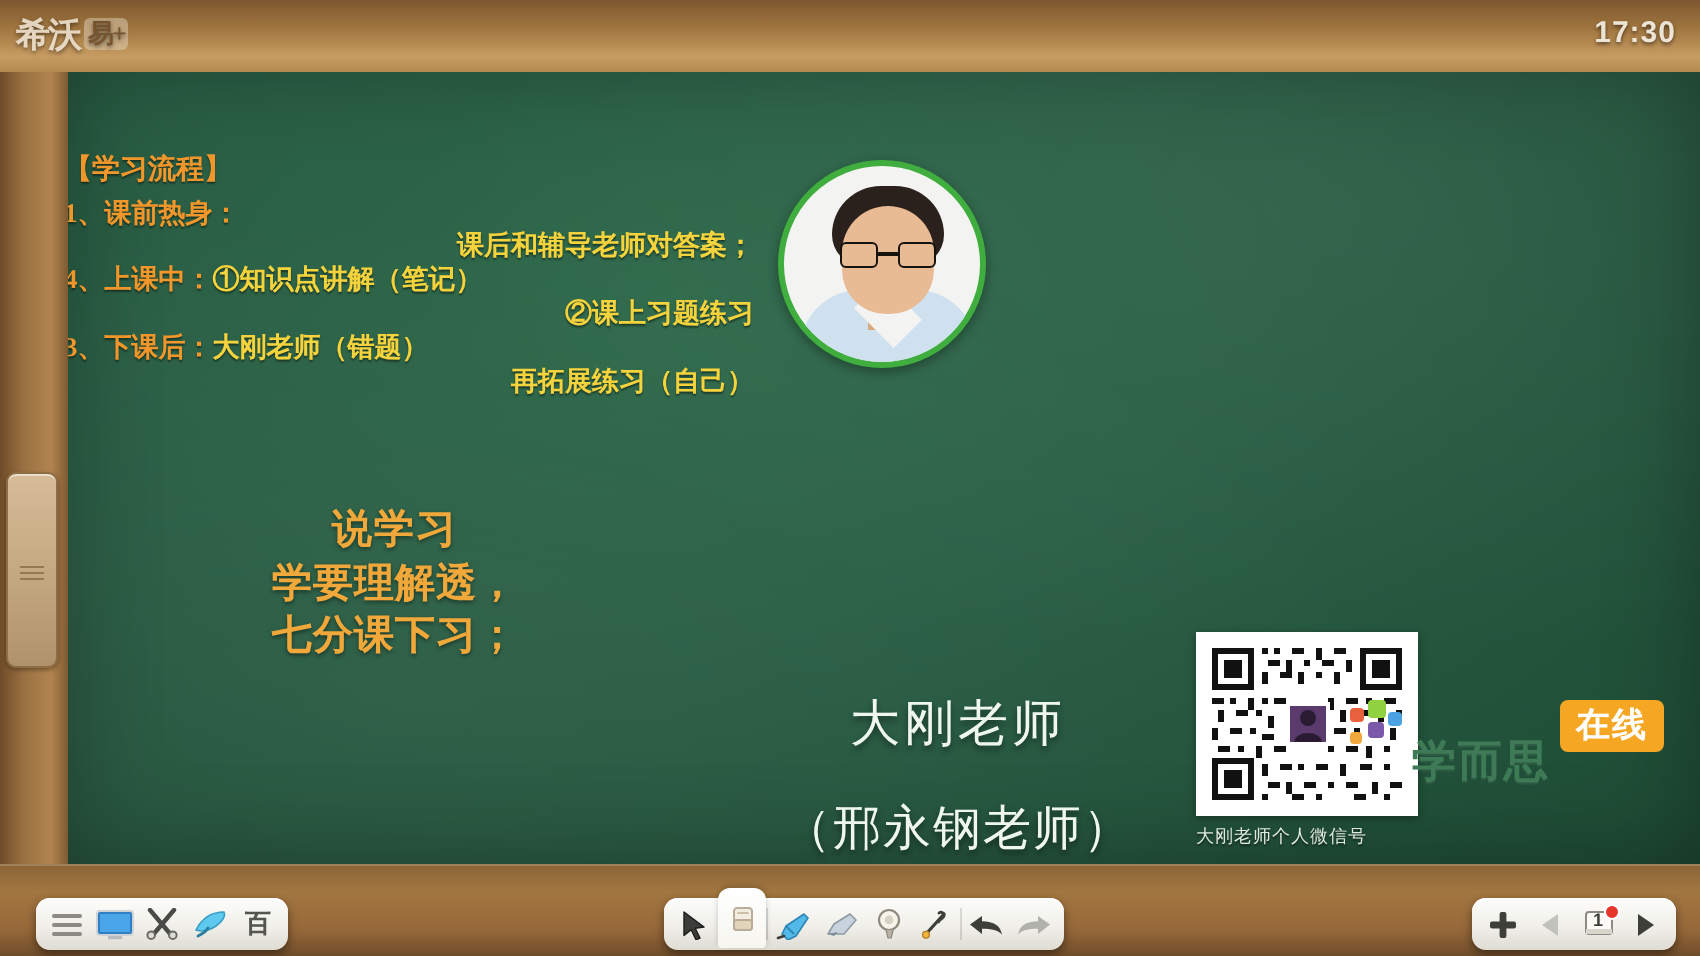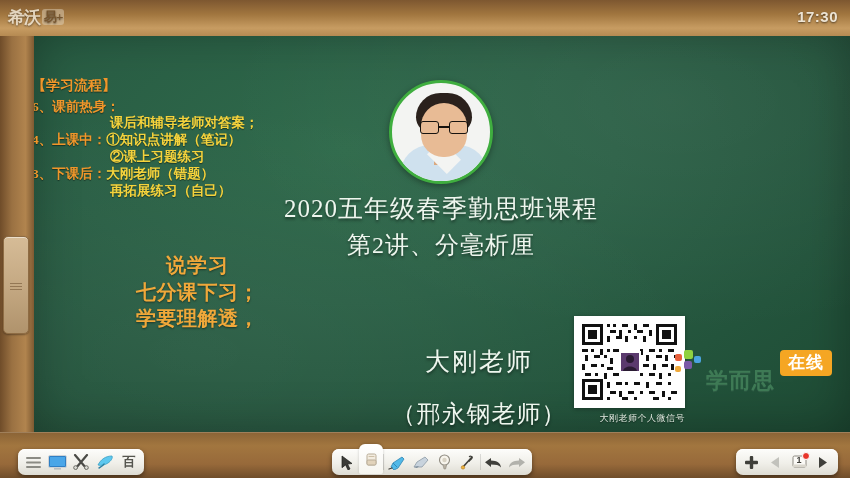--- a/index.html
+++ b/index.html
@@ -84,21 +84,21 @@
     margin-top:36px;
   }
   #study-flow .sf-title{
     font-size:14px; font-weight:bold; color:#f0962a; margin-bottom:4px;
     text-shadow:0 1px 1px rgba(0,0,0,.45);
   }
   .sf-row{ display:flex; font-size:13.5px; font-weight:bold; white-space:nowrap;
            margin-bottom:1px; text-shadow:0 1px 1px rgba(0,0,0,.45);}
   .sf-lead{ color:#f0962a; }
   .sf-body{ color:#f5d33c; }
-  .sf-indent{ padding-left:78px; }
+  .sf-indent{ padding-left:78px;justify-content:flex-end; }
 
   #portrait{
     position:absolute; left:357px; top:50px; width:104px; height:104px; z-index:6;
     border-radius:50%; border:3px solid #3fae3f; overflow:hidden;
     background:#f3f4f2; box-shadow:0 2px 6px rgba(0,0,0,.35);
   }
   #portrait .face{ position:absolute; inset:0; }
   #portrait .hair{
     position:absolute; left:24px; top:10px; width:56px; height:40px;
     background:#2a211c; border-radius:28px 28px 18px 18px;
@@ -161,21 +161,21 @@
   #teacher .tc-name{
     font-size:25px; color:#eef6ee; letter-spacing:2px;
     text-shadow:0 2px 3px rgba(0,0,0,.45);
     margin-top:47px;
   }
   #teacher .tc-real{
     font-size:24px; color:#eef6ee; letter-spacing:1px; margin-top:20px;
     text-shadow:0 2px 3px rgba(0,0,0,.45);
   }
 
-  #qr-wrap{ position:absolute; left:542px; top:286px; z-index:5; text-align:right; }
+  #qr-wrap{ position:absolute; left:566px; top:286px; z-index:5; text-align:left; }
   #qr{
     width:111px; height:92px; background:#fff; padding:5px;
     box-shadow:0 1px 4px rgba(0,0,0,.35);
   }
   #qr .qr-canvas{ position:relative; width:101px; height:82px; background:#fff; }
   #qr-caption{
     margin-top:4px; font-size:9px; color:#dfe9df; letter-spacing:.5px;
     text-shadow:0 1px 1px rgba(0,0,0,.5);
   }
 
@@ -228,21 +228,21 @@
 <body>
 
 <div id="screen">
 
   <div id="board">
 
     <div id="study-flow" class="cjk">
       <div class="sf-title">【学习流程】</div>
 
       <div class="sf-row">
-        <span class="sf-lead">6、课前热身：</span>
+        <span class="sf-lead">1、课前热身：</span>
       </div>
       <div class="sf-row sf-indent">
         <span class="sf-body">课后和辅导老师对答案；</span>
       </div>
       <div class="sf-row">
         <span class="sf-lead">4、上课中：</span>
         <span class="sf-body">①知识点讲解（笔记）</span>
       </div>
       <div class="sf-row sf-indent">
         <span class="sf-body">②课上习题练习</span>
@@ -264,29 +264,25 @@
         <div class="hair"></div>
         <div class="skin"></div>
         <div class="glasses">
           <i class="l"></i>
             <b></b>
             <i class="r"></i>
         </div>
       </div>
     </div>
 
-    <div id="course-title" class="cjk">
-      <div class="ct-line1">2020五年级春季勤思班课程</div>
-      <div class="ct-line2">第2讲、分毫析厘</div>
-    </div>
 
     <div id="poem" class="cjk">
       <div class="pm-head">说学习</div>
+      <div class="pm-line">学要理解透，</div>
       <div class="pm-line">七分课下习；</div>
-      <div class="pm-line">学要理解透，</div>
     </div>
 
     <div id="teacher" class="cjk">
       <div class="tc-name">大刚老师</div>
       <div class="tc-real">（邢永钢老师）</div>
     </div>
 
     <div id="qr-wrap">
       <div id="qr">
         <div class="qr-canvas">

